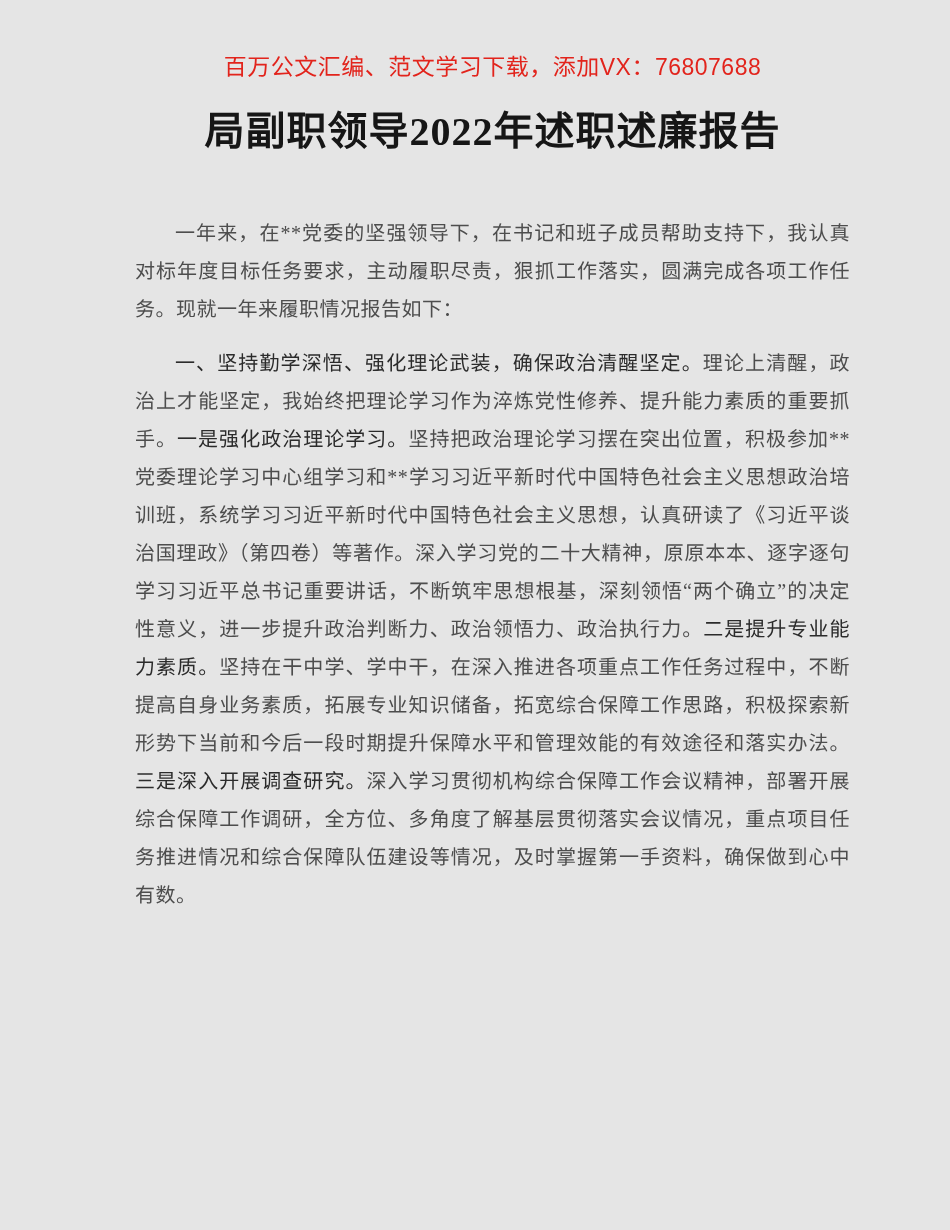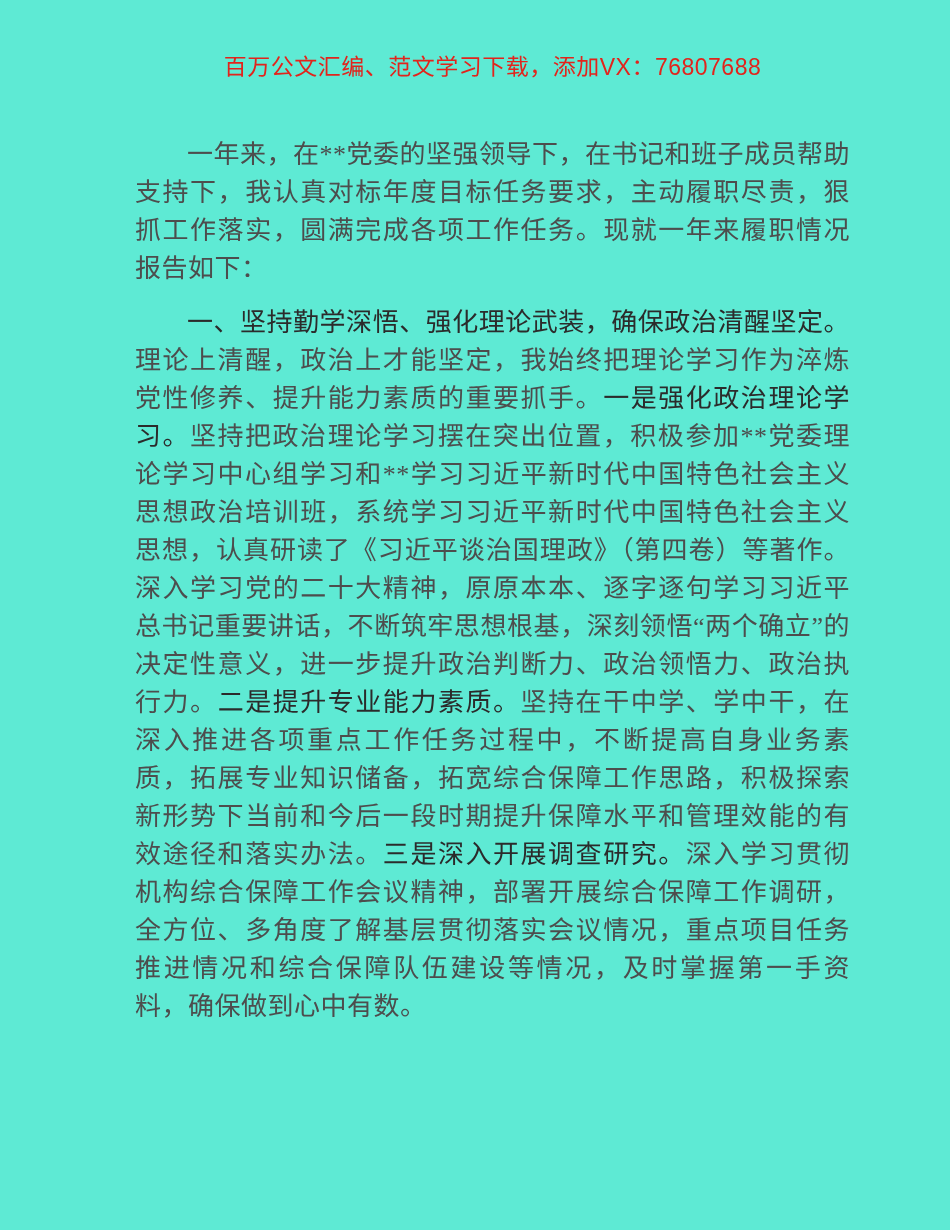--- a/index.html
+++ b/index.html
@@ -10,21 +10,21 @@
   body {
     width: 950px;
     height: 1230px;
     overflow: hidden;
     font-family: "Liberation Serif", "DejaVu Serif", serif;
   }
   .page {
     box-sizing: border-box;
     width: 950px;
     height: 1230px;
-    background: #5eead4;
+    background: #e5e5e5;
     padding: 52px 100px 0 135px; 
   }
   .promo-banner {
     text-align: center;
     font-family: "Liberation Sans", "DejaVu Sans", sans-serif;
     font-size: 23px;
     line-height: 30px;
     color: #e2241c;
     letter-spacing: 0.5px;
     white-space: nowrap;
@@ -37,37 +37,38 @@
     font-weight: 700;
     color: #161616;
     letter-spacing: 1px;
     white-space: nowrap;
   }
   .doc-body {
     margin-top: 54px;
   }
   .para {
     margin: 16px 0;
-    font-size: 26px;
+    font-size: 20px;
     line-height: 38px;
     color: #4d4d4d;
     text-align: justify;
     text-indent: 2em;
     letter-spacing: 0.5px;
   }
   .seg { color: #4d4d4d; font-weight: 400; }
   .seg.bold { color: #2b2b2b; font-weight: 400; }
 </style>
 </head>
 <body>
 
 <div class="page">
 
   <div class="promo-banner">百万公文汇编、范文学习下载，添加VX：76807688</div>
 
+  <h1 class="doc-title">局副职领导2022年述职述廉报告</h1>
 
   <div class="doc-body">
 
     <p class="para">
       <span class="seg">一年来，在**党委的坚强领导下，在书记和班子成员帮助支持下，我认真对标年度目标任务要求，主动履职尽责，狠抓工作落实，圆满完成各项工作任务。现就一年来履职情况报告如下：</span>
     </p>
 
     <p class="para">
       <span class="seg bold">一、坚持勤学深悟、强化理论武装，确保政治清醒坚定。</span><span class="seg">理论上清醒，政治上才能坚定，我始终把理论学习作为淬炼党性修养、提升能力素质的重要抓手。</span><span class="seg bold">一是强化政治理论学习。</span><span class="seg">坚持把政治理论学习摆在突出位置，积极参加**党委理论学习中心组学习和**学习习近平新时代中国特色社会主义思想政治培训班，系统学习习近平新时代中国特色社会主义思想，认真研读了《习近平谈治国理政》（第四卷）等著作。深入学习党的二十大精神，原原本本、逐字逐句学习习近平总书记重要讲话，不断筑牢思想根基，深刻领悟“两个确立”的决定性意义，进一步提升政治判断力、政治领悟力、政治执行力。</span><span class="seg bold">二是提升专业能力素质。</span><span class="seg">坚持在干中学、学中干，在深入推进各项重点工作任务过程中，不断提高自身业务素质，拓展专业知识储备，拓宽综合保障工作思路，积极探索新形势下当前和今后一段时期提升保障水平和管理效能的有效途径和落实办法。</span><span class="seg bold">三是深入开展调查研究。</span><span class="seg">深入学习贯彻机构综合保障工作会议精神，部署开展综合保障工作调研，全方位、多角度了解基层贯彻落实会议情况，重点项目任务推进情况和综合保障队伍建设等情况，及时掌握第一手资料，确保做到心中有数。</span>
     </p>

